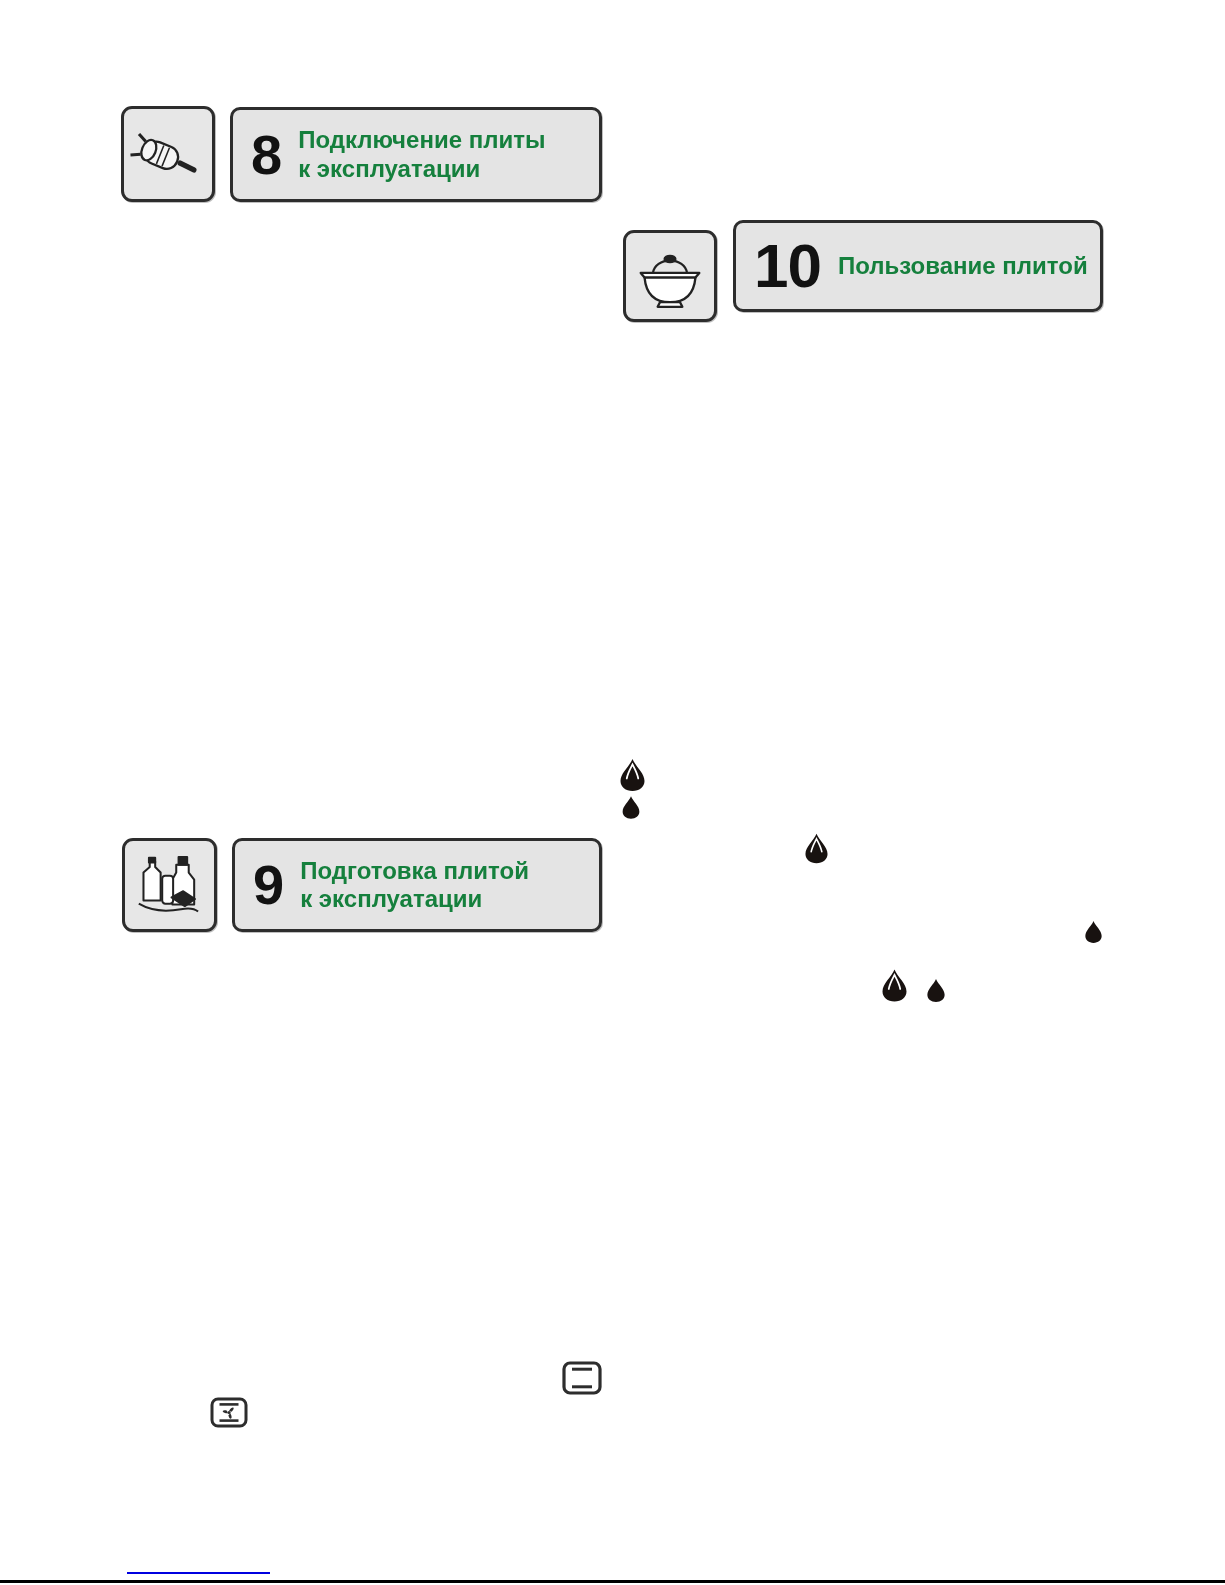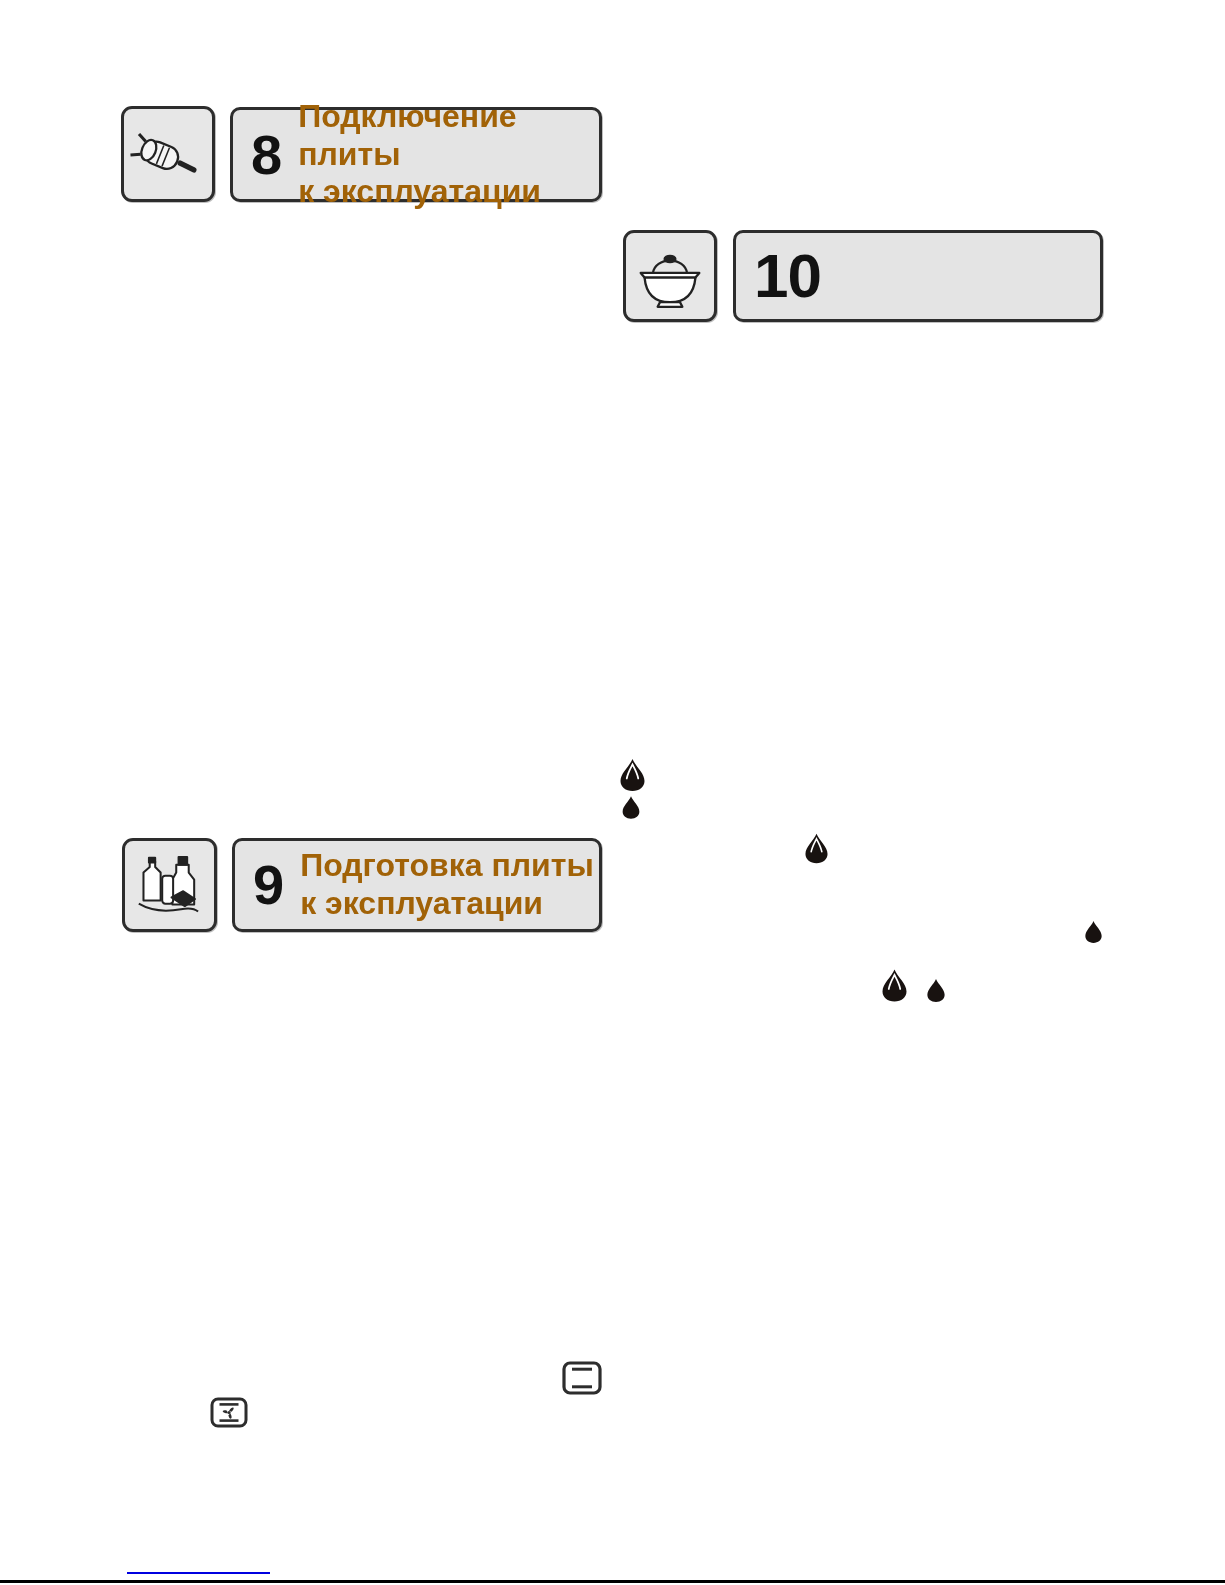--- a/index.html
+++ b/index.html
@@ -18,27 +18,27 @@
     position:absolute; box-sizing:border-box;
     background:#e4e4e4; border:3px solid #2d2d2d; border-radius:10px;
     display:flex; align-items:center;
     box-shadow:1px 1px 0 rgba(0,0,0,.25);
   }
   .banner .num {
     font-weight:bold; color:#121212; margin-left:18px; line-height:1;
     font-size:56px; letter-spacing:-1px;
   }
   .banner .ttl {
-    font-weight:bold; color:#a16207; margin-left:17px;
-    font-size:32px; line-height:1.18; letter-spacing:0;
+    font-weight:bold; color:#15803d; margin-left:17px;
+    font-size:24px; line-height:1.18; letter-spacing:0;
   }
   #box8    { left:121px; top:106px; width:94px;  height:96px; }
   #banner8 { left:230px; top:107px; width:372px; height:95px; }
   #box10    { left:623px; top:230px; width:94px;  height:92px; }
-  #banner10 { left:733px; top:230px; width:370px; height:92px; }
+  #banner10 { left:733px; top:220px; width:370px; height:92px; }
   #banner10 .num { font-size:62px; }
   #box9    { left:122px; top:838px; width:95px;  height:94px; }
   #banner9 { left:232px; top:838px; width:370px; height:94px; }
   .sym { position:absolute; }
   #drop1 { left:620px;  top:758px; width:25px; height:34px; }
   #drop2 { left:622px;  top:796px; width:18px; height:23px; }
   #drop3 { left:805px;  top:833px; width:23px; height:31px; }
   #drop4 { left:1085px; top:920px; width:17px; height:24px; }
   #drop5 { left:882px;  top:968px; width:25px; height:35px; }
   #drop6 { left:927px;  top:978px; width:18px; height:25px; }
@@ -87,39 +87,40 @@
         <path d="M28,44 C29,34 39,28 50,28 C61,28 71,34 72,44" fill="none"></path>
         <ellipse cx="50" cy="26" rx="7" ry="4" fill="#222"></ellipse>
         <path d="M12,44 L88,44 L83,50 L17,50 Z"></path>
         <path d="M17,50 C19,72 31,82 50,82 C69,82 81,72 83,50 Z"></path>
         <path d="M37,82 L63,82 L66,88 L34,88 Z"></path>
       </g>
     </svg>
   </div>
   <div class="banner" id="banner10">
     <span class="num">10</span>
+    <span class="ttl">Пользование плитой</span>
   </div>
 
   <div class="icon-box" id="box9">
     <svg width="78" height="78" viewBox="0 0 100 100">
       <g fill="#ffffff" stroke="#222" stroke-width="2.6" stroke-linejoin="round">
         <path d="M16,34 l8,-7 v-7 h7 v7 l7,7 v36 h-22 z"></path>
         <rect x="23" y="15" width="8" height="6" fill="#222"></rect>
         <path d="M58,24 h16 v10 l7,9 v32 h-28 v-32 l5,-9 z"></path>
         <rect x="61" y="14" width="11" height="10" fill="#222"></rect>
         <rect x="40" y="38" width="14" height="36" rx="4"></rect>
         <path d="M52,66 l17,11 l13,-9 l-15,-10 z" fill="#222"></path>
         <path d="M10,74 q22,13 54,7 q15,-3 22,3" fill="none"></path>
       </g>
     </svg>
   </div>
   <div class="banner" id="banner9">
     <span class="num">9</span>
     <span class="ttl">
-      <span>Подготовка плиты</span><br>
+      <span>Подготовка плитой</span><br>
       <span>к эксплуатации</span>
     </span>
   </div>
 
   <svg class="sym" id="drop1" viewBox="0 0 100 132">
     <path d="M50 2 C62 32 98 58 98 90 C98 114 77 130 50 130 C23 130 2 114 2 90 C2 58 38 32 50 2 Z" fill="#181210"></path>
     <path d="M27 80 C31 58 43 38 50 24 C57 38 69 58 73 80" fill="none" stroke="#ffffff" stroke-width="7" stroke-linecap="round"></path>
   </svg>
   <svg class="sym" id="drop2" viewBox="0 0 100 132">
     <path d="M50 2 C62 32 98 58 98 90 C98 114 77 130 50 130 C23 130 2 114 2 90 C2 58 38 32 50 2 Z" fill="#181210"></path>

